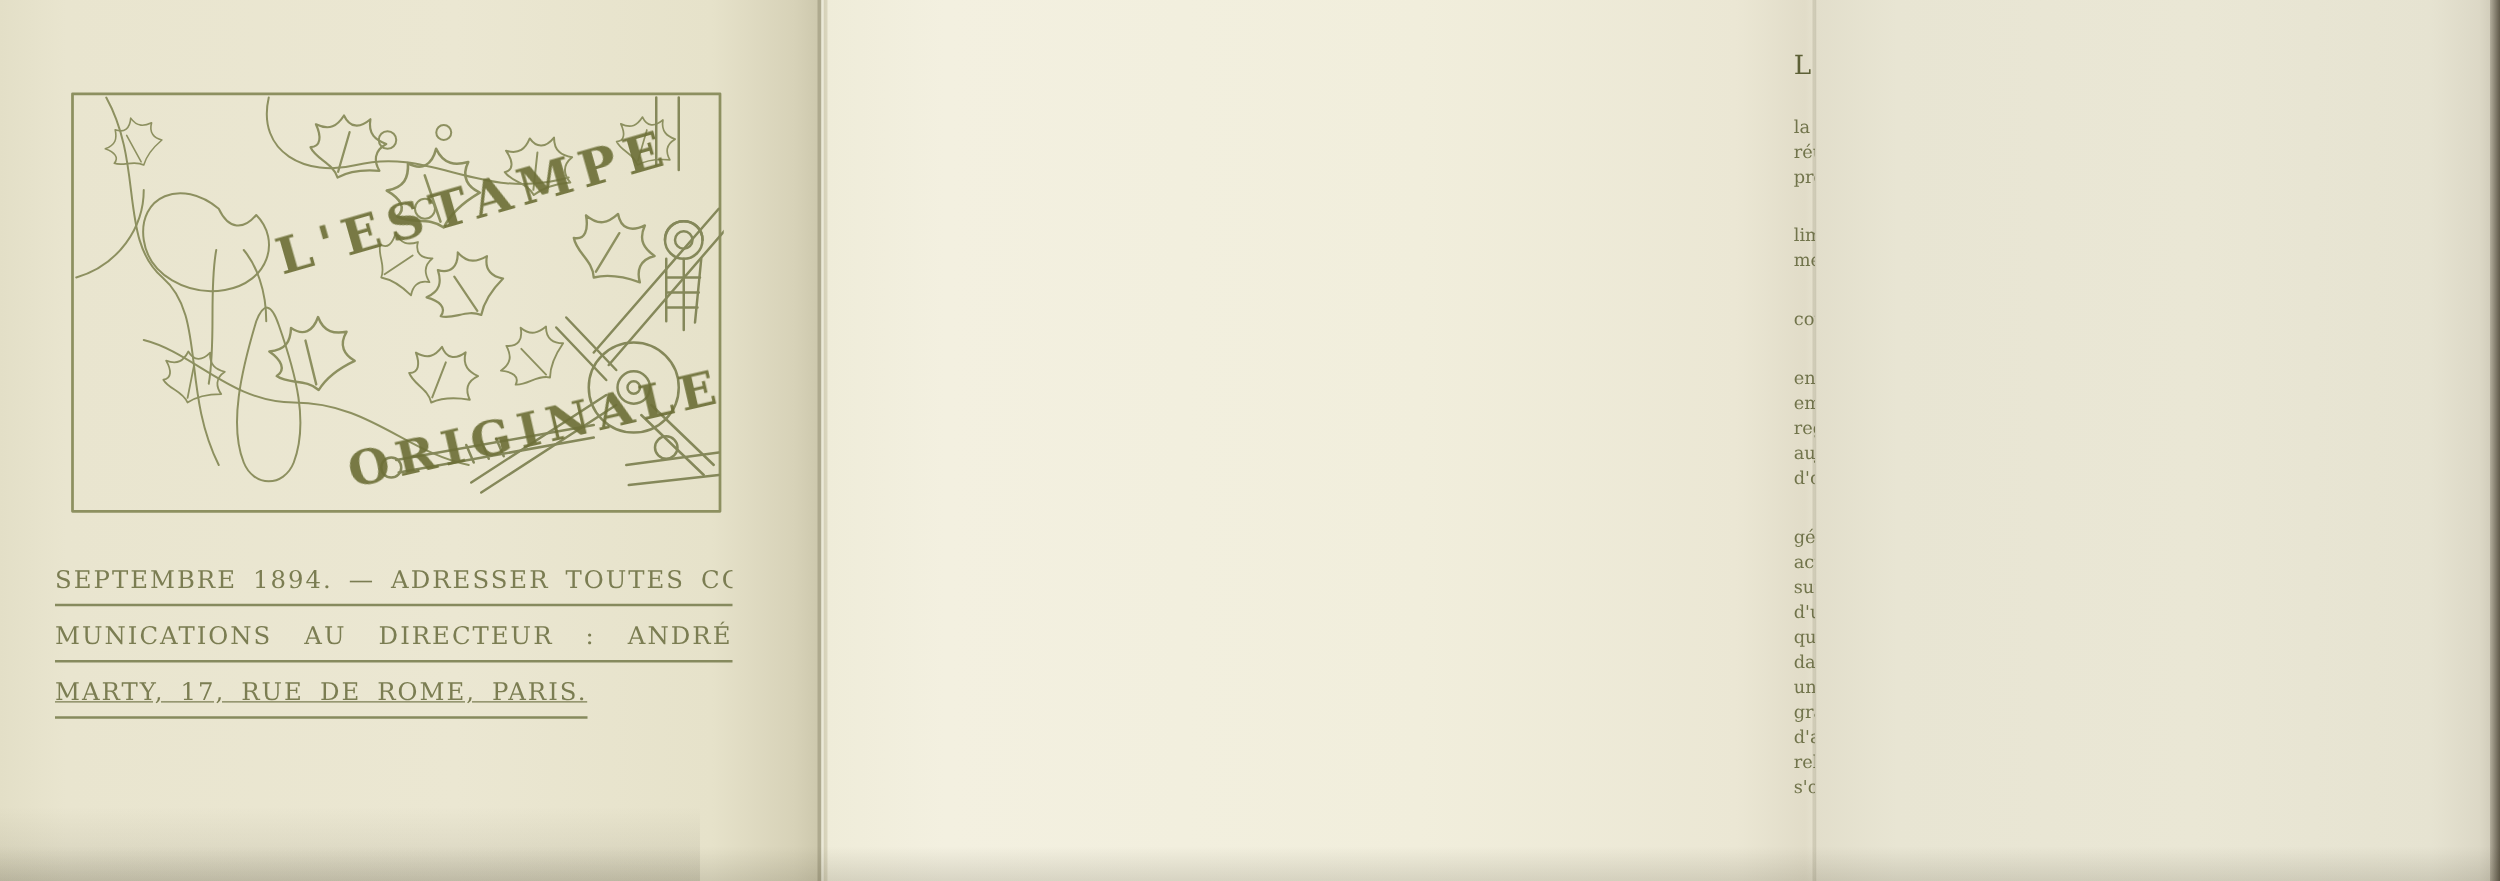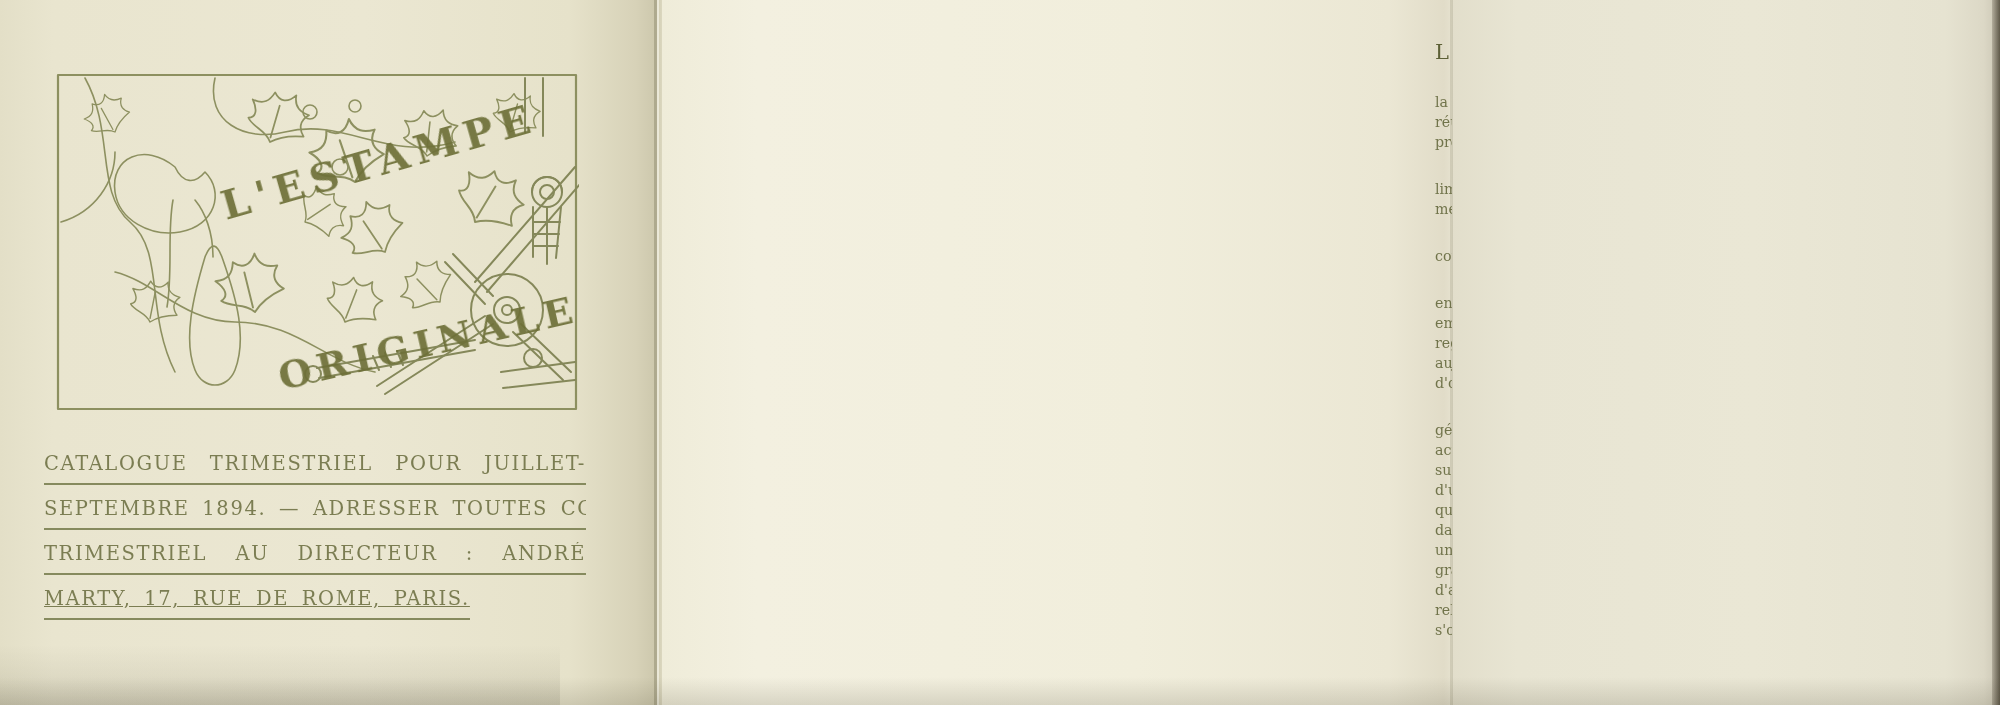--- a/index.html
+++ b/index.html
@@ -121,23 +121,22 @@
       <circle cx="258" cy="302" r="8"></circle>
       <path d="M318,284 l6,14 M330,281 l6,14 M342,279 l6,14"></path>
     </g>
     <g fill="#6d7038" font-family="'DejaVu Serif',serif" font-weight="bold" opacity="0.92">
       <text transform="translate(171,148) rotate(-16)" font-size="40" letter-spacing="7">L'ESTAMPE</text>
       <text transform="translate(227,318) rotate(-13)" font-size="38" letter-spacing="6">ORIGINALE</text>
     </g>
   </svg>
 
   <div class="caption">
-    <div class="caption-line">CATALOGUE TRIMESTRIEL POUR JUILLET-</div>
     <div class="caption-line">SEPTEMBRE 1894. — ADRESSER TOUTES COM-</div>
-    <div class="caption-line">TRIMESTRIEL AU DIRECTEUR : ANDRÉ</div>
+    <div class="caption-line">MUNICATIONS AU DIRECTEUR : ANDRÉ</div>
     <div class="caption-line last">MARTY, 17, RUE DE ROME, PARIS.</div>
   </div>
 </div>
 
 <div class="page page-center">
   <div class="col-center">
     <h1 class="center-head">L'ESTAMPE ORIGINALE</h1>
     <p class="noindent">la plus importante publication d'art moderne, la seule qui soit parvenue à réunir en un même recueil les artistes de tendances les plus diverses, se propose un double but :</p>
     <p>Publier, en un album périodique et en des publications à tirage très limité, les plus intéressants spécimens des procédés actuels de gravure; mettre au jour des procédés inédits;</p>
     <p>Populariser le goût de la gravure originale en l'étendant à l'imagerie courante ou à des applications industrielles.</p>

